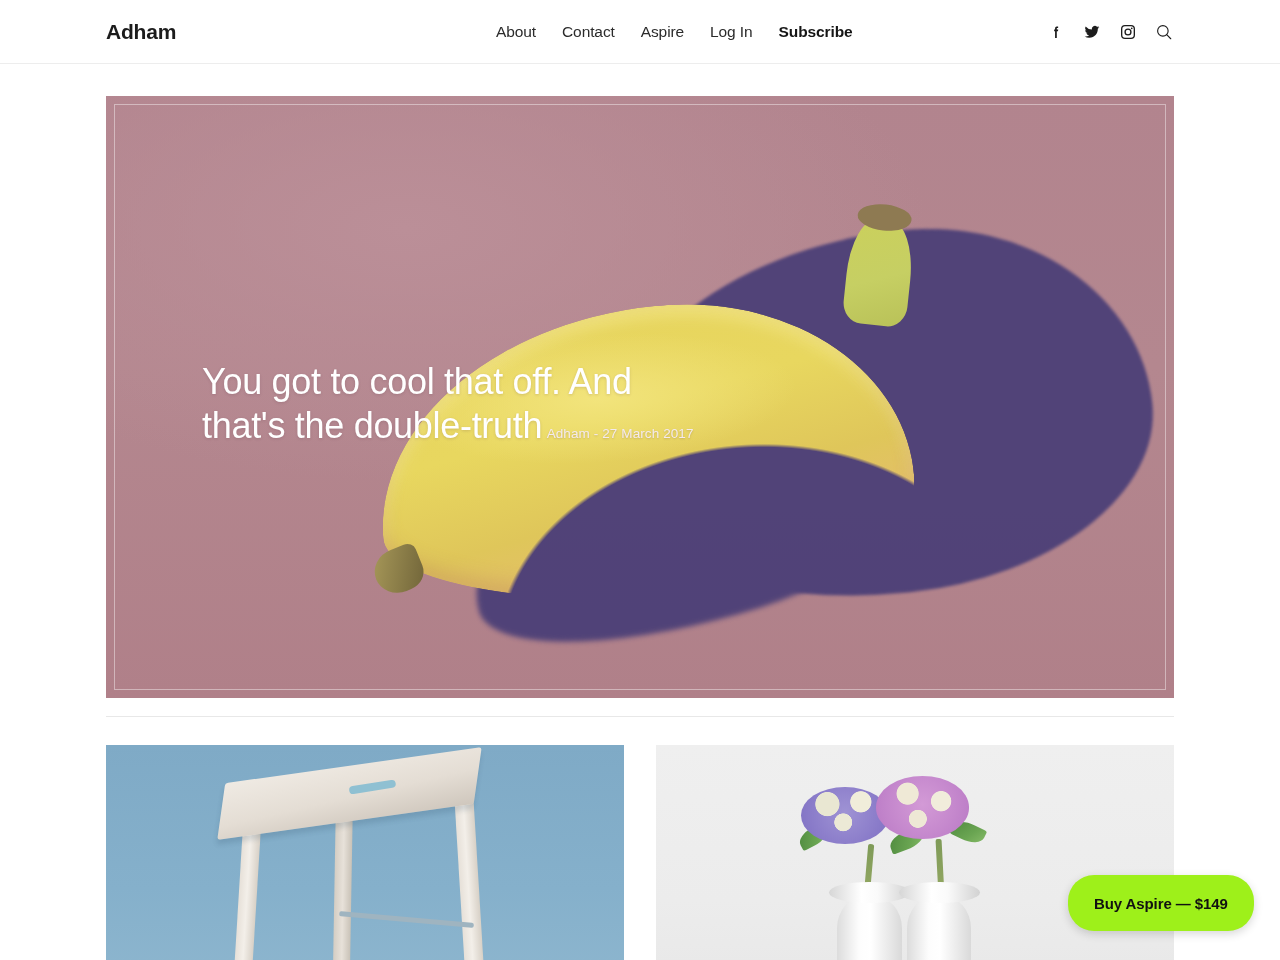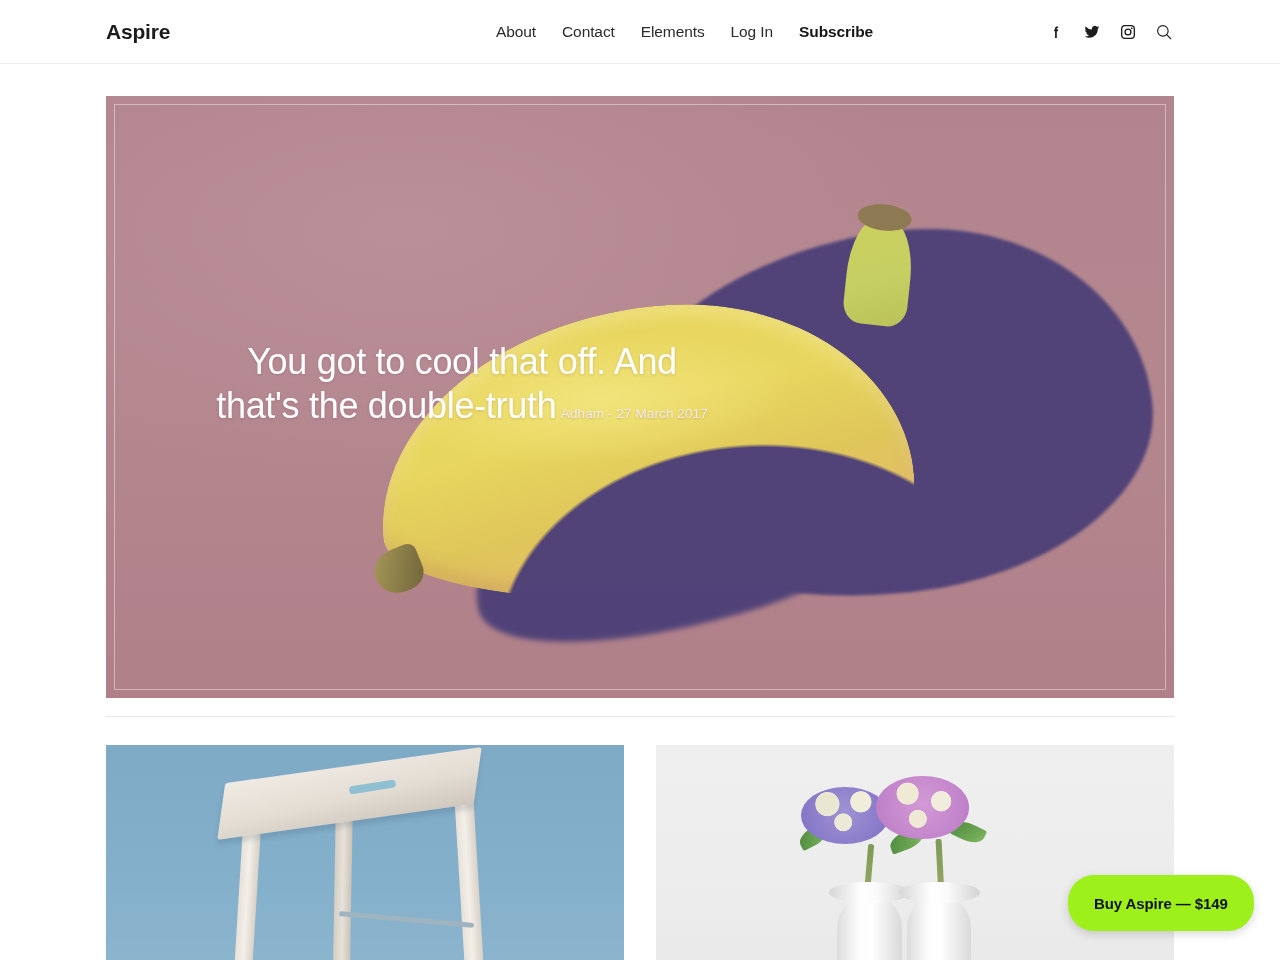--- a/index.html
+++ b/index.html
@@ -190,24 +190,23 @@
     top: 8px;
     right: 8px;
     bottom: 8px;
     border: 1px solid rgba(255,255,255,0.42);
     pointer-events: none;
   }
 
   .hero-caption {
     position: absolute;
     left: 96px;
-    top: 244px;
+    top: 264px;
     width: 520px;
     z-index: 3;
-    text-align: center;
   }
 
   .hero-title {
     font-size: 36px;
     line-height: 44px;
     font-weight: 400;
     color: #ffffff;
     letter-spacing: -0.3px;
     text-shadow: 0 1px 3px rgba(80,45,60,0.18);
   }
@@ -390,26 +389,26 @@
     cursor: pointer;
     font-family: "Liberation Sans", sans-serif;
     z-index: 50;
   }
 </style>
 </head>
 <body>
 
 <header class="site-header">
 
-  <a class="brand" href="#">Aspire</a>
+  <a class="brand" href="#">Adham</a>
 
   <nav class="main-nav">
     <a class="nav-link" href="#">About</a>
     <a class="nav-link" href="#">Contact</a>
-    <a class="nav-link" href="#">Elements</a>
+    <a class="nav-link" href="#">Aspire</a>
     <a class="nav-link" href="#">Log In</a>
     <a class="nav-link is-emphasis" href="#">Subscribe</a>
   </nav>
 
   <div class="header-actions">
 
     <a class="icon-btn" href="#" aria-label="Facebook">
       <svg width="16" height="16" viewBox="0 0 24 24" fill="currentColor" aria-hidden="true">
         <path d="M15.3 8.2h-2.1V6.9c0-.6.4-.8.7-.8h1.3V3.6h-1.9c-2.2 0-2.7 1.6-2.7 2.7v1.9H9.2v2.6h1.4V21h2.6v-10.2h1.8l.3-2.6z"></path>
       </svg>

